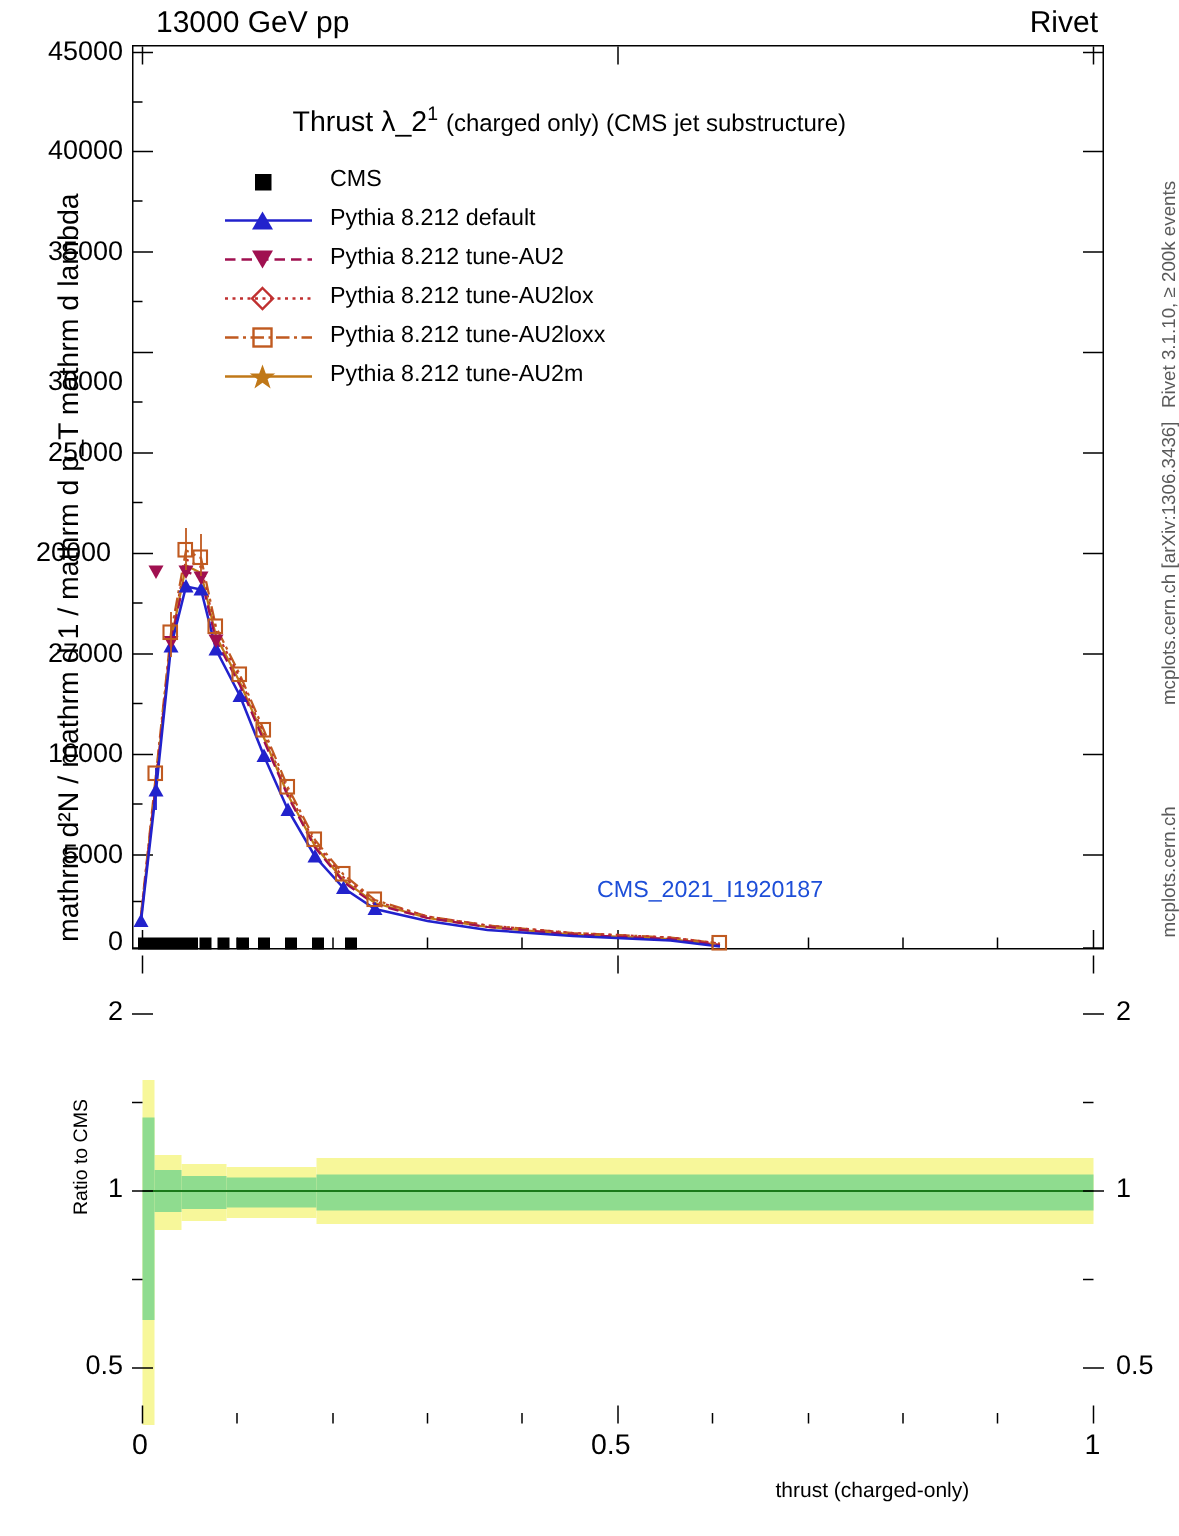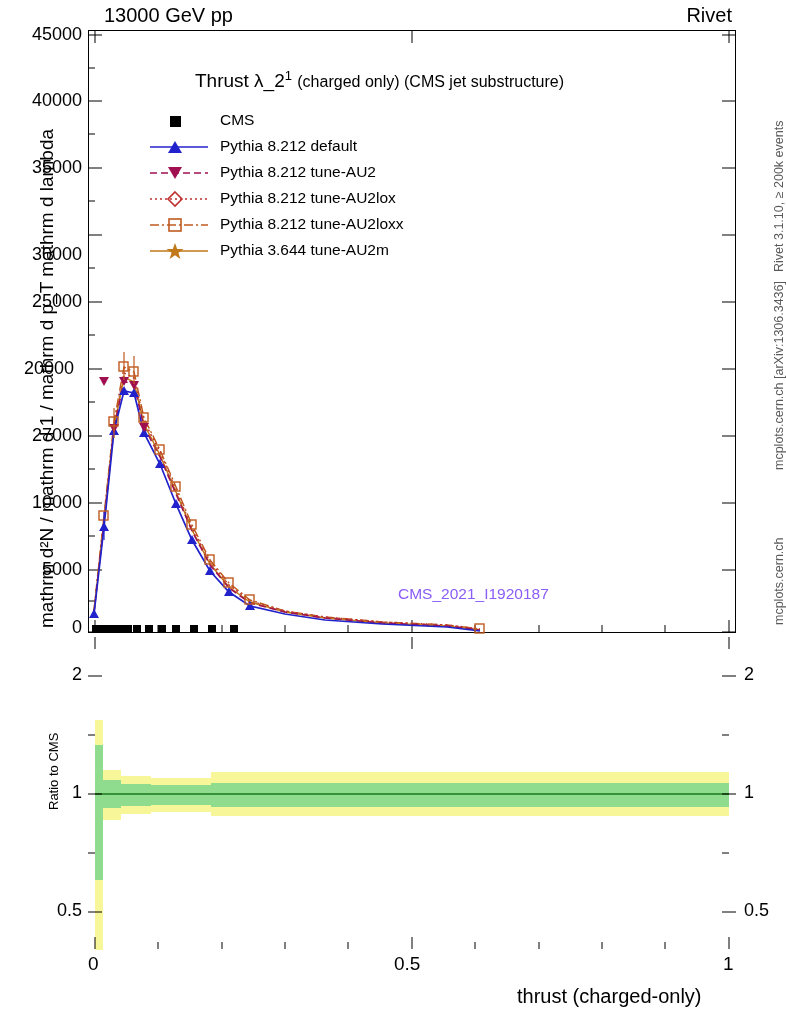--- a/index.html
+++ b/index.html
@@ -51,25 +51,25 @@
   
   #plot-title{position:absolute;left:195px;top:68px;font-size:19px;white-space:nowrap;}
 
   
   #legend{position:absolute;left:148px;top:108px;font-size:15.5px;}
   .leg-row{position:relative;height:26px;}
   .leg-mark{position:absolute;left:0;top:0;width:62px;height:26px;}
   .leg-lab{position:absolute;left:72px;top:3px;white-space:nowrap;}
 
   
-  #watermark{position:absolute;left:398px;top:585px;font-size:15.5px;color:#8b5cf6;}
+  #watermark{position:absolute;left:398px;top:585px;font-size:15.5px;color:#1d4ed8;}
 
   
   .xlab{position:absolute;font-size:19px;}
-  #xtitle{position:absolute;left:517px;top:985px;font-size:20px;text-align:center;}
+  #xtitle{position:absolute;left:517px;top:985px;font-size:14px;text-align:center;}
 
   svg{position:absolute;left:0;top:0;overflow:visible;}
 </style>
 </head>
 <body>
 
 <div id="root">
 
   <div class="txt" id="hdr-left">13000 GeV pp</div>
   <div class="txt" id="hdr-right">Rivet</div>
@@ -149,21 +149,21 @@
       <div class="leg-lab">Pythia 8.212 tune-AU2loxx</div>
     </div>
 
     <div class="leg-row">
       <div class="leg-mark">
         <svg width="62" height="26" viewBox="0 0 62 26">
           <line x1="2" y1="13" x2="60" y2="13" stroke="#c07818" stroke-width="1.6"></line>
           <polygon points="27,5 29.2,11 35.5,11 30.4,14.8 32.4,21 27,17.2 21.6,21 23.6,14.8 18.5,11 24.8,11" fill="#c07818"></polygon>
         </svg>
       </div>
-      <div class="leg-lab">Pythia 3.644 tune-AU2m</div>
+      <div class="leg-lab">Pythia 8.212 tune-AU2m</div>
     </div>
   </div>
 
   <div class="txt" id="watermark">CMS_2021_I1920187</div>
 
   <svg id="main-svg" width="786" height="1024">
 
     <g stroke="#000" stroke-width="1">
       <line x1="88" y1="35" x2="102" y2="35"></line>
       <line x1="88" y1="101" x2="102" y2="101"></line>

